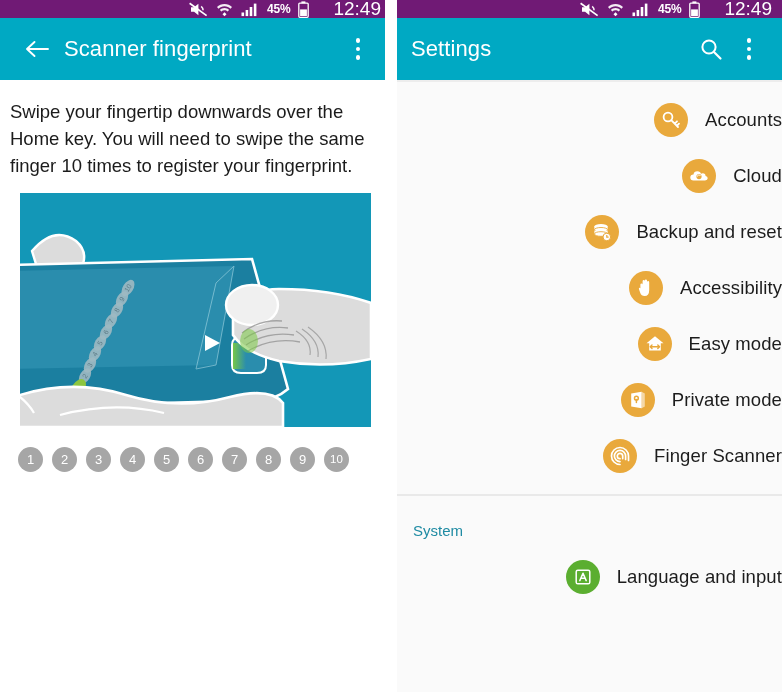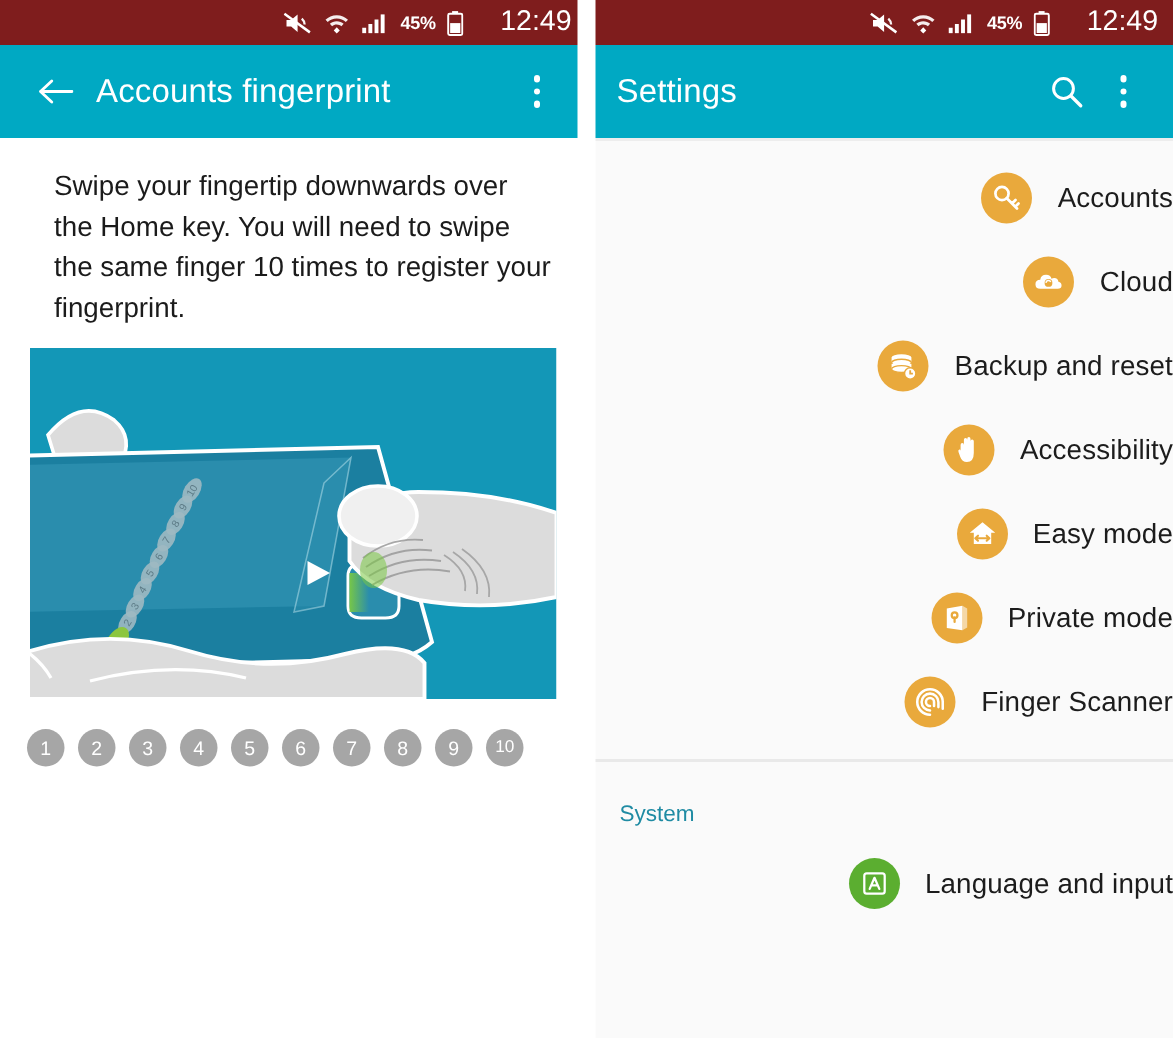--- a/index.html
+++ b/index.html
@@ -10,21 +10,21 @@
     overflow:hidden;
   }
   .screens{display:flex;width:782px;height:692px;}
   .screen{position:relative;overflow:hidden;height:692px;}
   .screen-left{width:391px;background:#ffffff;}
   .screen-right{width:391px;background:#fafafa;}
   .gap{position:absolute;left:385px;top:0;width:12px;height:692px;background:#ffffff;z-index:40;}
 
   
   .statusbar{
-    height:30px;background:#7f1d1d;
+    height:18px;background:#701a75;
     display:flex;align-items:center;justify-content:flex-end;
     padding-right:10px;box-sizing:border-box;
     color:#ffffff;
   }
   .sb-icons{display:flex;align-items:center;gap:8px;}
   .sb-batt-pct{font-size:12px;font-weight:bold;letter-spacing:-0.2px;}
   .sb-time{font-size:19px;font-weight:400;margin-left:16px;letter-spacing:0px;}
   .sb-ico{display:block;}
 
   
@@ -36,21 +36,21 @@
   }
   .appbar .back{width:32px;height:32px;flex:none;display:flex;align-items:center;justify-content:center;margin-right:12px;}
   .appbar .title{font-size:22px;font-weight:400;letter-spacing:0.1px;white-space:nowrap;}
   .appbar .spacer{flex:1;}
   .appbar .act{width:38px;height:38px;display:flex;align-items:center;justify-content:center;flex:none;}
   .kebab{display:flex;flex-direction:column;gap:4px;align-items:center;}
   .kebab i{width:4.5px;height:4.5px;border-radius:50%;background:#ffffff;display:block;}
 
   
   .instructions{
-    padding:18px 22px 0 36px;
+    padding:18px 22px 0 10px;
     font-size:18.5px;line-height:27px;color:#1b1b1b;
   }
   .illus-wrap{padding:14px 20px 0 20px;}
   .illus{width:351px;height:234px;display:block;}
   .steps{
     display:flex;align-items:center;gap:9px;
     padding:20px 0 0 18px;
   }
   .step{
     width:25px;height:25px;border-radius:50%;
@@ -114,21 +114,21 @@
         <span class="sb-time">12:49</span>
       </div>
     </div>
 
     <div class="appbar">
       <div class="back">
         <svg width="25" height="20" viewBox="0 0 25 20">
           <path d="M24 10 H3 M10.5 3 L3 10 L10.5 17" stroke="#fff" stroke-width="1.9" fill="none" stroke-linecap="round" stroke-linejoin="round"></path>
         </svg>
       </div>
-      <div class="title">Accounts fingerprint</div>
+      <div class="title">Scanner fingerprint</div>
       <div class="spacer"></div>
       <div class="act">
         <span class="kebab">
             <i></i>
             <i></i>
             <i></i>
           </span>
       </div>
     </div>
 

